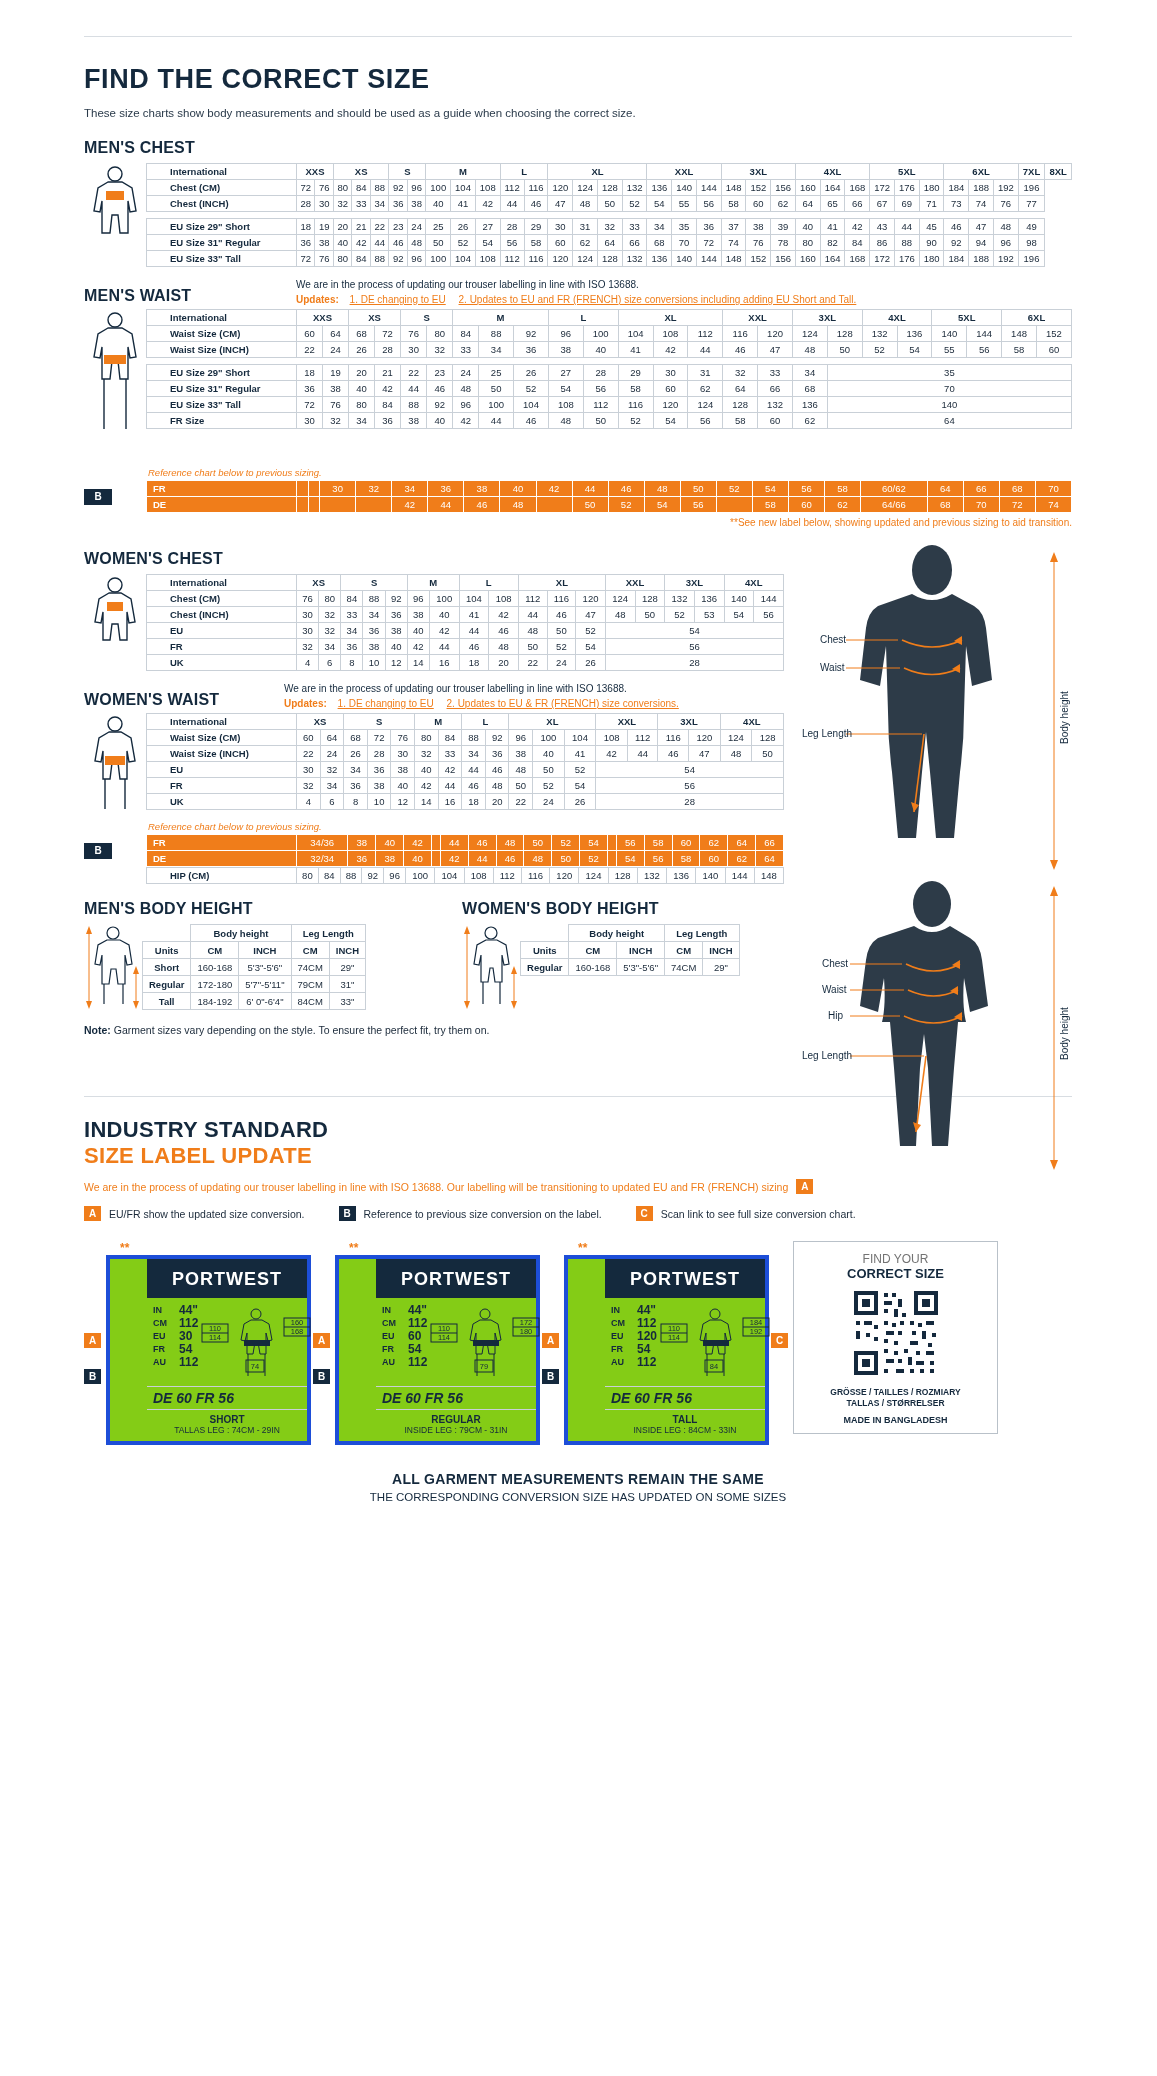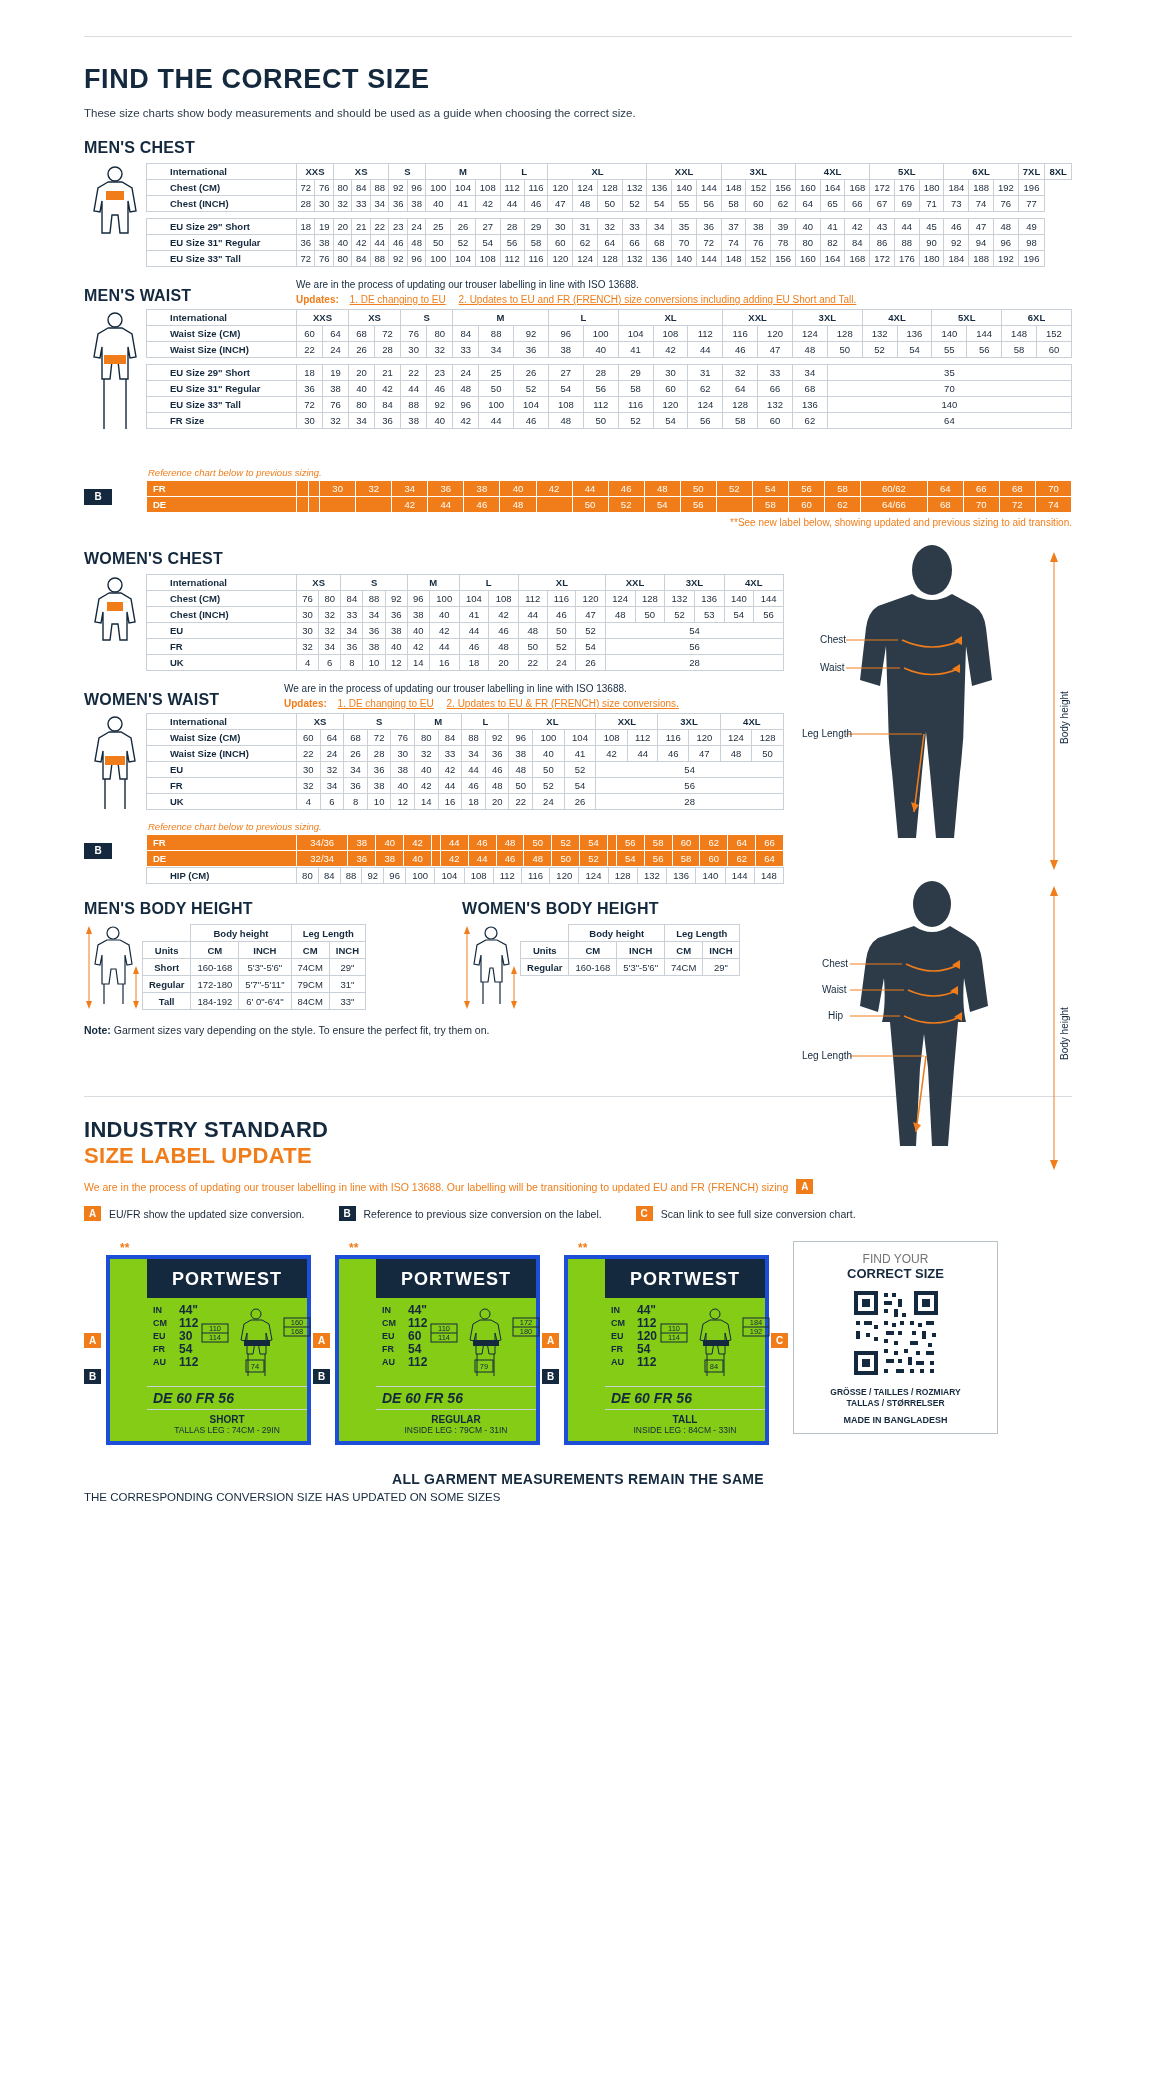--- a/index.html
+++ b/index.html
@@ -105,21 +105,21 @@
   .sidetag { position:absolute; left:-22px; width:17px; height:15px; }
 
   .qrcard { width:205px; border:1px solid #b9c1c9; text-align:center; padding:10px 6px 8px 6px; }
   .qrcard .q1 { font-size:12px; color:#737373; }
   .qrcard .q2 { font-size:13px; font-weight:bold; color:#14293d; margin-bottom:6px; }
   .qr { width:92px; height:92px; margin:4px auto 8px auto; }
   .qrcard .q3 { font-size:8.5px; font-weight:bold; color:#14293d; line-height:11px; }
   .qrcard .q4 { font-size:9px; font-weight:bold; color:#14293d; margin-top:6px; }
 
   .footer1 { text-align:center; font-size:14px; font-weight:bold; color:#14293d; margin-top:26px; letter-spacing:0.3px;}
-  .footer2 { font-size:11.5px; color:#14293d; margin-top:4px; }
+  .footer2 { text-align:center; font-size:11.5px; color:#14293d; margin-top:4px; }
 
   svg { display:block; }
 </style>
 </head>
 <body>
 
 <div class="page">
   <div class="topline"></div>
   <div class="content">
 

